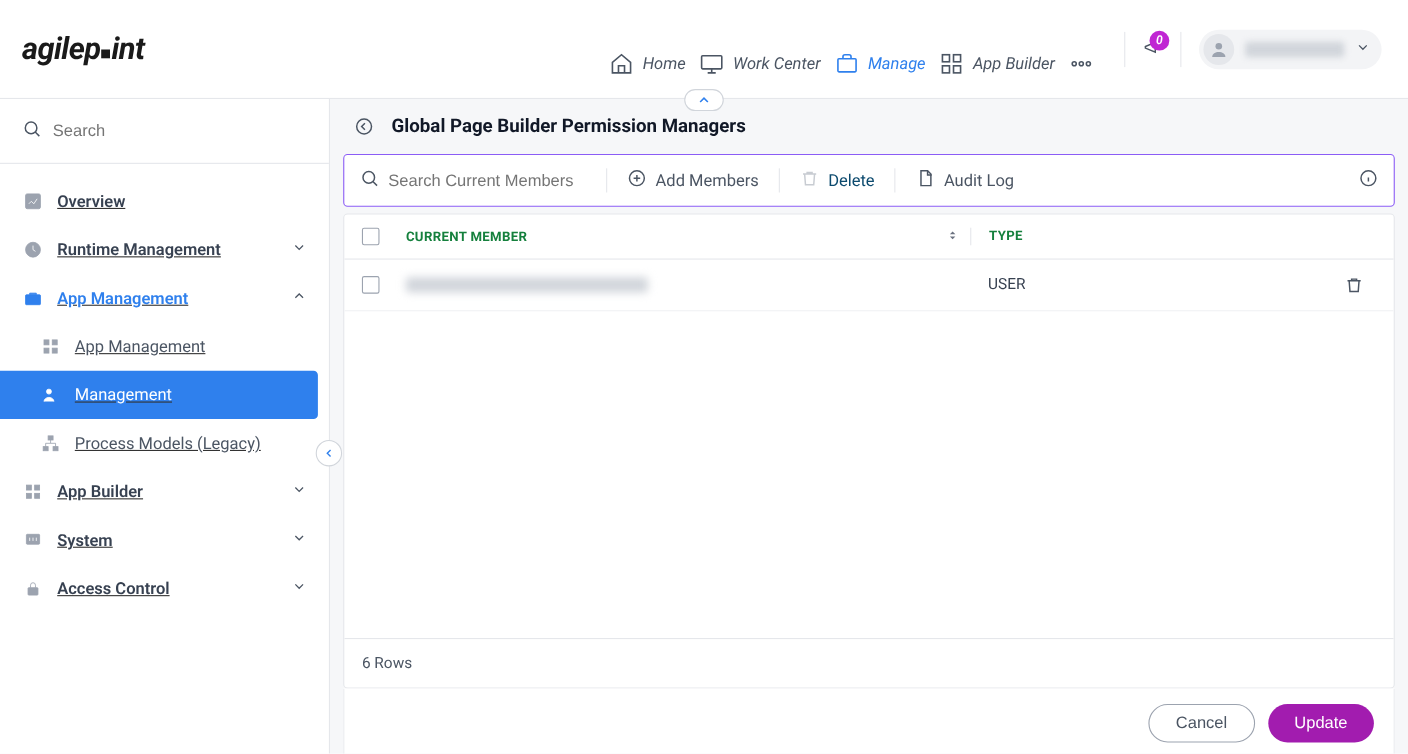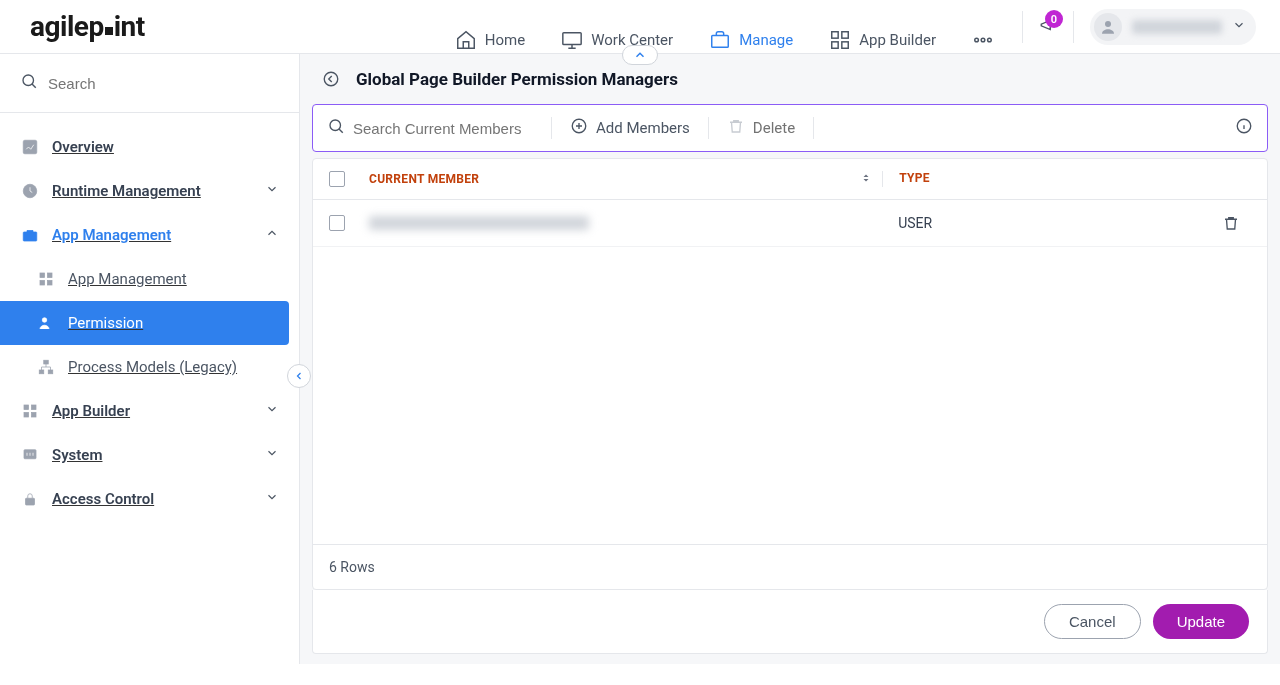--- a/index.html
+++ b/index.html
@@ -8,26 +8,27 @@
       font-size: 14px;
       color: #333;
       background: #fff;
       width: 1280px;
       height: 685px;
       overflow: hidden;
     }
 
     
     .header {
-      height: 54px;
+      height: 90px;
       display: flex;
       align-items: center;
       border-bottom: 1px solid #e5e7eb;
-      padding: 0 24px 0 30px;
+      padding: 0 24px 0 20px;
       position: relative;
+      font-style: italic;
     }
     .logo {
       font-size: 28px;
       font-weight: 700;
       letter-spacing: -0.5px;
       color: #1a1a1a;
       display: flex;
       align-items: center;
     }
     .logo-dot {
@@ -35,21 +36,21 @@
       width: 8px;
       height: 8px;
       background: #1a1a1a;
       margin: 0 1px;
       position: relative;
       top: 4px;
     }
     .top-nav {
       display: flex;
       margin-left: auto;
-      gap: 36px;
+      gap: 13px;
       margin-top: 27px;
     }
     .nav-item {
       display: flex;
       align-items: center;
       gap: 8px;
       color: #4b5563;
       font-size: 15px;
       cursor: pointer;
     }
@@ -167,34 +168,34 @@
       margin: 8px 12px 0 12px;
       border-radius: 4px;
       display: flex; align-items: center;
       padding: 8px 14px;
       gap: 0;
       font-size: 15px;
     }
     .toolbar .group { display:flex; align-items:center; gap:8px; padding: 4px 18px; cursor:pointer; color:#4b5563; }
     .toolbar .group:first-child { padding-left: 0; }
     .toolbar .sep { width:1px; height:22px; background:#e5e7eb; }
-    .toolbar .disabled { color: #737373; cursor: default; }
+    .toolbar .disabled { color: #0c4a6e; cursor: default; }
     .toolbar .disabled svg { stroke:#c8ccd2; }
     .toolbar .info-btn { margin-left: auto; cursor:pointer; }
     .search-input {
       border: none; outline: none; font-size: 15px; color:#4b5563;
       width: 180px; background: transparent;
     }
 
     .table-wrap {
       background:#fff; margin: 6px 12px 0 12px; border:1px solid #e5e7eb; border-radius:4px;
       flex:1; display:flex; flex-direction:column; overflow:hidden;
     }
     .thead {
-      display:flex; padding: 12px 16px; font-size:12px; font-weight:700; color:#c2410c;
+      display:flex; padding: 12px 16px; font-size:12px; font-weight:700; color:#15803d;
       letter-spacing:0.3px; border-bottom:1px solid #e5e7eb;
     }
     .col-check{ width:40px; display:flex; align-items:center; }
     .col-member{ flex: 1 1 55%; display:flex; align-items:center; gap:6px;}
     .col-type{ flex: 1 1 35%; padding-left: 16px; border-left:1px solid #e5e7eb;}
     .col-action{ width:40px; display:flex; justify-content:center;}
     .sort-icon { margin-left:auto; margin-right:10px; color:#6b7280;}
     .trow {
       display:flex; padding: 14px 16px; border-bottom:1px solid #f1f2f4;
       align-items:center; font-size:14px; color:#374151;
@@ -378,21 +379,21 @@
             </span>
           <span>App Management</span>
         </div>
         <div class="side-sub-item active">
           <span class="side-icon">
               <svg viewBox="0 0 24 24" fill="#fff" stroke="#fff">
                 <circle cx="10" cy="8" r="3"></circle>
                 <path d="M4 20c0-3 3-5 6-5s6 2 6 5"></path>
               </svg>
             </span>
-          <span>Permission</span>
+          <span>Management</span>
         </div>
         <div class="side-sub-item">
           <span class="side-icon">
               <svg viewBox="0 0 24 24">
                 <rect x="9" y="3" width="6" height="5"></rect>
                 <rect x="3" y="16" width="6" height="5"></rect>
                 <rect x="15" y="16" width="6" height="5"></rect>
                 <path d="M12 8v4M12 12H6v4M12 12h6v4" fill="none"></path>
               </svg>
             </span>
@@ -477,20 +478,27 @@
         <span>Add Members</span>
       </div>
       <div class="sep"></div>
       <div class="group disabled">
         <span class="icon-sm"><svg viewBox="0 0 24 24">
               <path d="M4 7h16M9 7V5h6v2M6 7l1 13h10l1-13"></path>
             </svg></span>
         <span>Delete</span>
       </div>
       <div class="sep"></div>
+      <div class="group">
+        <span class="icon-sm"><svg viewBox="0 0 24 24">
+              <path d="M7 3h8l4 4v14H7z"></path>
+              <path d="M15 3v5h5"></path>
+            </svg></span>
+        <span>Audit Log</span>
+      </div>
       <span class="info-btn icon-sm">
         <svg viewBox="0 0 24 24" stroke="#2f80ed">
             <circle cx="12" cy="12" r="9"></circle>
             <path d="M12 8h0M12 11v5"></path>
           </svg>
       </span>
     </div>
 
     <div class="table-wrap">
       <div class="thead">

